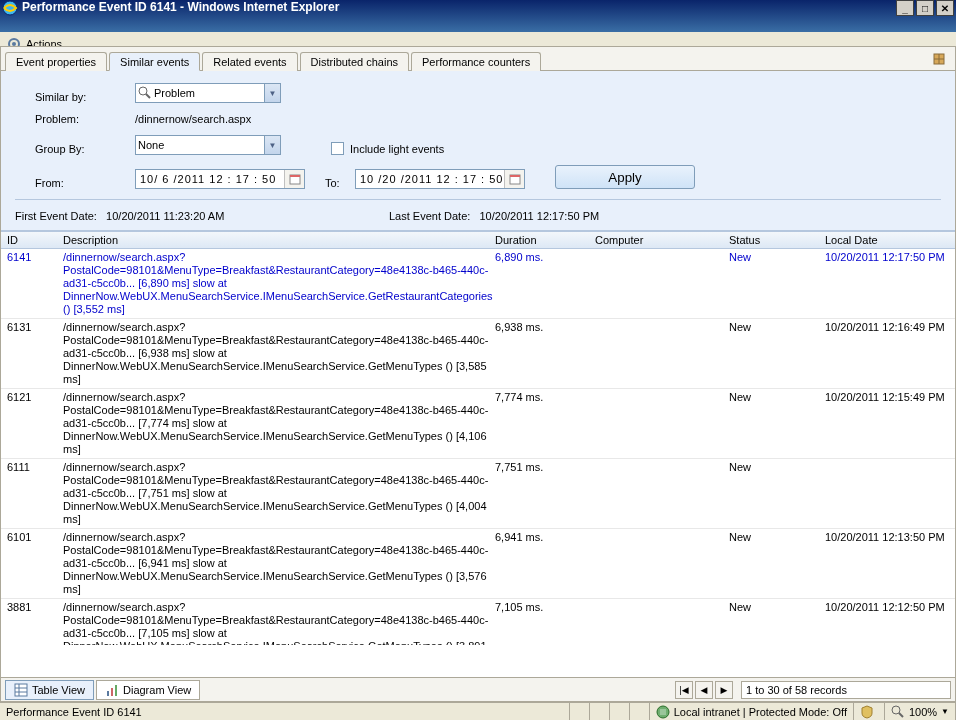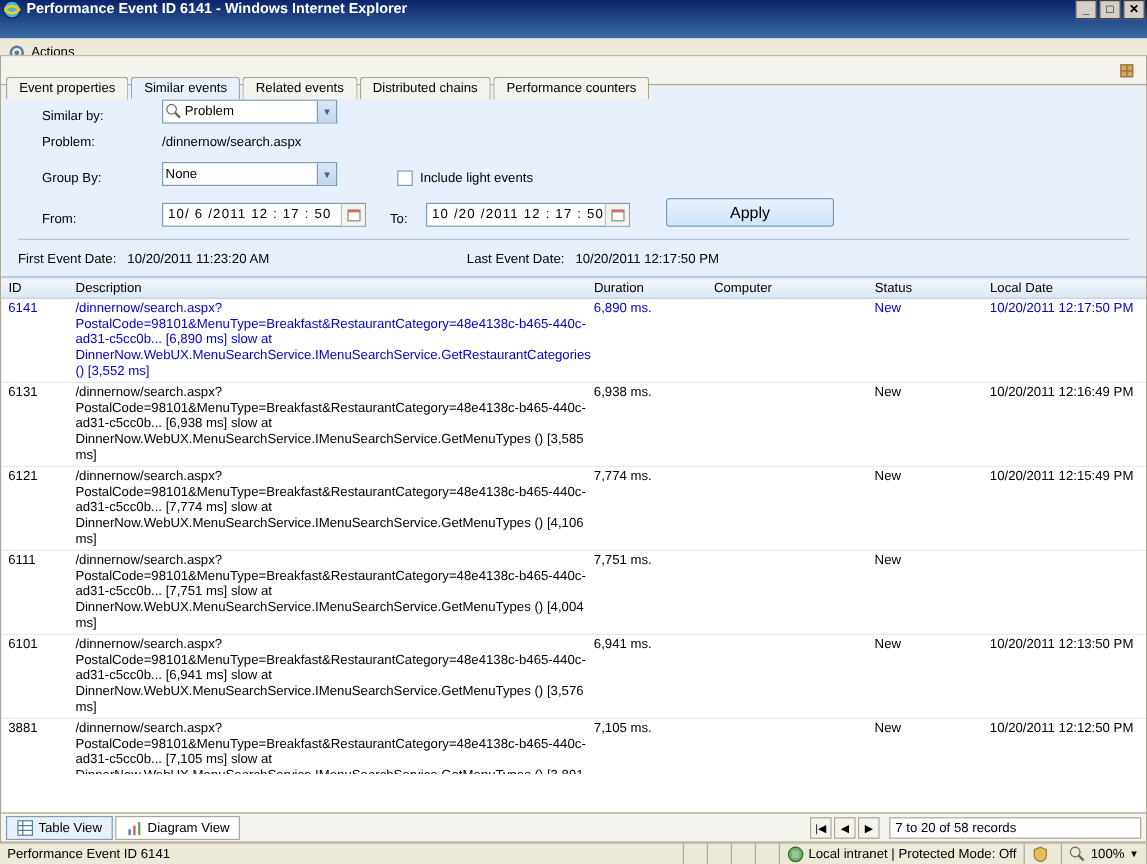--- a/index.html
+++ b/index.html
@@ -5,21 +5,21 @@
 * { box-sizing: border-box; margin: 0; padding: 0; }
 body { font-family: Tahoma, Arial, sans-serif; font-size: 11px; background: #ece9d8; color: #000; width: 956px; height: 720px; overflow: hidden; position: relative; }
 .titlebar { background: linear-gradient(#0a246a, #3a6ea5); color: #fff; height: 32px; display: flex; padding: 0 2px; font-weight: bold; }
 .titlebar .ie-icon { width: 16px; height: 16px; margin-right: 4px; }
 .titlebar .title { flex: 1; font-size: 12px; }
 .titlebar .winbtn { width: 18px; height: 16px; background: #d4d0c8; border: 1px solid #404040; margin-left: 2px; display: flex; align-items: center; justify-content: center; font-family: Arial; font-size: 10px; font-weight: bold; color: #000; }
 .actionsbar { height: 24px; background: #ece9d8; border-bottom: 1px solid #aca899; display: flex; align-items: center; padding: 0 6px; }
 .actionsbar .gear { width: 16px; height: 16px; margin-right: 4px; }
 .content { position: absolute; top: 46px; left: 0; right: 0; bottom: 18px; background: #fff; border: 1px solid #aca899; }
 .tabs { display: flex; height: 24px; background: #f4f3ee; border-bottom: 1px solid #aca899; padding-left: 4px; padding-top: 4px; position: relative; }
-.tab { padding: 3px 10px; border: 1px solid #aca899; border-bottom: none; background: #f4f3ee; margin-right: 2px; border-radius: 3px 3px 0 0; font-size: 11px; cursor: pointer; position: relative; top: 13px; }
+.tab { padding: 3px 10px; border: 1px solid #aca899; border-bottom: none; background: #f4f3ee; margin-right: 2px; border-radius: 3px 3px 0 0; font-size: 11px; cursor: pointer; position: relative; top: 1px; }
 .tab.active { background: #e8f0fb; border-bottom: 1px solid #e8f0fb; }
 .tab-right-icon { position: absolute; right: 8px; top: 4px; width: 16px; height: 16px; }
 .filterpanel { background: #e8f0fb; padding: 12px 14px 8px 14px; border-bottom: 1px solid #b5c7de; }
 .frow { display: flex; align-items: flex-end; margin-bottom: 10px; margin-left: 20px; }
 .flabel { width: 100px; }
 .combo { width: 146px; height: 20px; border: 1px solid #7f9db9; background: #fff; display: flex; align-items: center; padding: 0 2px; position: relative; }
 .combo .arrow { position: absolute; right: 0; top: 0; width: 16px; height: 18px; background: linear-gradient(#dbe6f4,#c3d5ec); border-left: 1px solid #7f9db9; display: flex; align-items: center; justify-content: center; font-size: 8px; color: #4d6185; }
 .combo .mag { width: 14px; height: 14px; margin-right: 2px; }
 .datefield { width: 170px; height: 20px; border: 1px solid #7f9db9; background: #fff; display: flex; align-items: center; position: relative; padding: 0 4px; }
 .datefield .cal { position: absolute; right: 0; top: 0; width: 20px; height: 18px; background: #f4f3ee; border-left: 1px solid #c0c0c0; display: flex; align-items: center; justify-content: center; }
@@ -227,21 +227,21 @@
           <rect x="6" y="5" width="2" height="8" fill="#c66"></rect>
           <rect x="10" y="2" width="2" height="11" fill="#6a6"></rect>
         </svg>
       <span>Diagram View</span>
     </div>
     <div class="pager">
       <div class="pgbtn">|◀</div>
       <div class="pgbtn">◀</div>
       <div class="pgbtn">▶</div>
       <div class="pgtext">
-          <span>7 to 20 of 58 records</span>
+          <span>1 to 30 of 58 records</span>
         </div>
     </div>
   </div>
 </div>
 
 <div class="statusbar">
   <div class="sbcell" style="min-width:200px;border-right:none">Performance Event ID 6141</div>
   <div class="sbspacer"></div>
   <div class="sbcell" style="width:20px"></div>
   <div class="sbcell" style="width:20px"></div>

